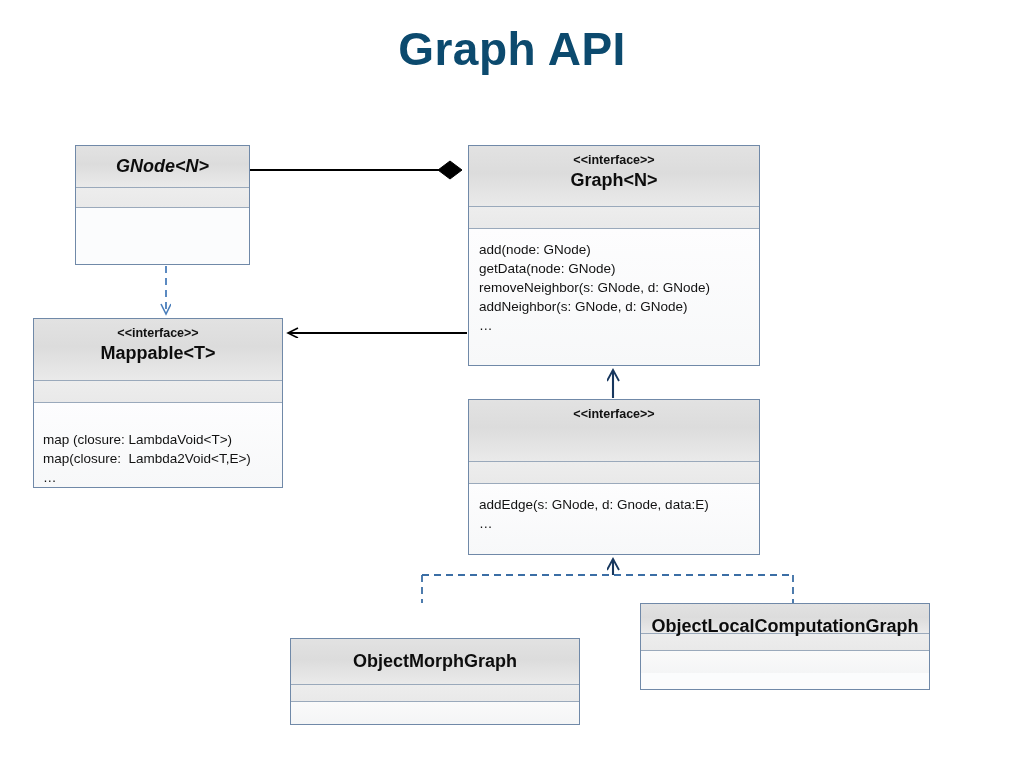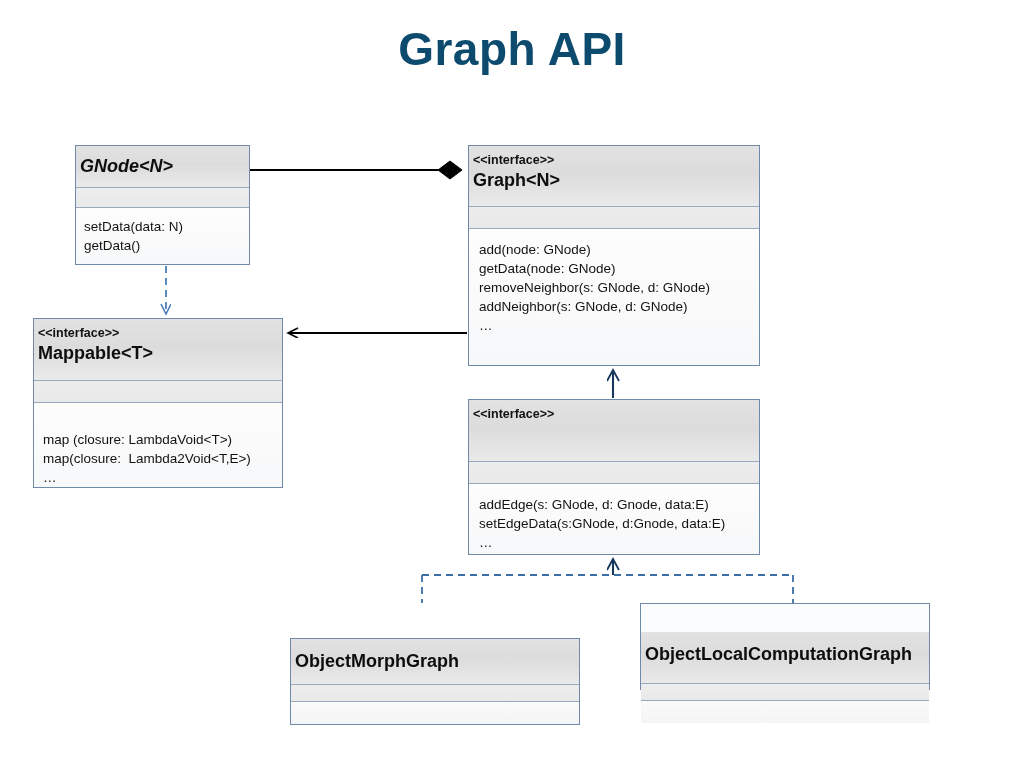--- a/index.html
+++ b/index.html
@@ -34,21 +34,21 @@
     position: absolute;
     box-sizing: border-box;
     border: 1px solid #7089a8;
     background: #fbfcfd;
     box-shadow: 0 0 0 0 rgba(0,0,0,0);
   }
   .uml-header {
     box-sizing: border-box;
     border-bottom: 1px solid #9aa9bb;
     background: linear-gradient(to bottom, #e2e2e2 0%, #dcdcdc 45%, #eaeaea 100%);
-    text-align: left;
+    text-align: center;
     padding: 6px 4px 7px 4px;
   }
   .stereotype {
     font-size: 12.5px;
     font-weight: bold;
     color: #111111;
     line-height: 17px;
   }
   .cls-name {
     font-size: 18px;
@@ -101,21 +101,21 @@
   #box-objgraph .uml-header { height: 62px; }
   #box-objgraph .uml-empty  { height: 22px; }
   #box-objgraph .uml-ops    { height: 70px; padding-left: 10px; padding-top: 11px; }
 
   #box-morph { left: 290px; top: 638px; width: 290px; height: 87px; }
   #box-morph .uml-header { height: 46px; padding-top: 11px; }
   #box-morph .uml-empty  { height: 17px; }
   #box-morph .uml-empty2 { height: 22px; border-bottom: none; }
 
   #box-localcomp { left: 640px; top: 603px; width: 290px; height: 87px; }
-  #box-localcomp .uml-header { height: 52px; padding-top: 11px; margin-top: 28px; }
+  #box-localcomp .uml-header { height: 30px; padding-top: 11px; }
   #box-localcomp .uml-empty  { height: 17px; }
   #box-localcomp .uml-empty2 { height: 22px; border-bottom: none; }
 
   
   #connectors {
     position: absolute;
     left: 0;
     top: 0;
     width: 1024px;
     height: 768px;
@@ -163,24 +163,20 @@
     <line x1="422" y1="575" x2="422" y2="603" stroke="#3b6ea5" stroke-width="1.8" stroke-dasharray="7,5"></line>
     <line x1="793" y1="575" x2="793" y2="603" stroke="#3b6ea5" stroke-width="1.8" stroke-dasharray="7,5"></line>
   </g>
 </svg>
 
 <div class="uml-class" id="box-gnode">
   <div class="uml-header">
     <div class="cls-name abstract">GNode&lt;N&gt;</div>
   </div>
   <div class="uml-empty"></div>
-  <div class="uml-ops">
-    <div class="op">setData(data: N)</div>
-    <div class="op">getData()</div>
-  </div>
 </div>
 
 <div class="uml-class" id="box-graph">
   <div class="uml-header">
     <div class="stereotype">&lt;&lt;interface&gt;&gt;</div>
     <div class="cls-name">Graph&lt;N&gt;</div>
   </div>
   <div class="uml-empty"></div>
   <div class="uml-ops">
     <div class="op">add(node: GNode)</div>
@@ -204,21 +200,20 @@
   </div>
 </div>
 
 <div class="uml-class" id="box-objgraph">
   <div class="uml-header">
     <div class="stereotype">&lt;&lt;interface&gt;&gt;</div>
   </div>
   <div class="uml-empty"></div>
   <div class="uml-ops">
     <div class="op">addEdge(s: GNode, d: Gnode, data:E)</div>
-    <div class="op">setEdgeData(s:GNode, d:Gnode, data:E)</div>
     <div class="op">…</div>
   </div>
 </div>
 
 <div class="uml-class" id="box-morph">
   <div class="uml-header">
     <div class="cls-name">ObjectMorphGraph</div>
   </div>
   <div class="uml-empty"></div>
   <div class="uml-empty2"></div>

